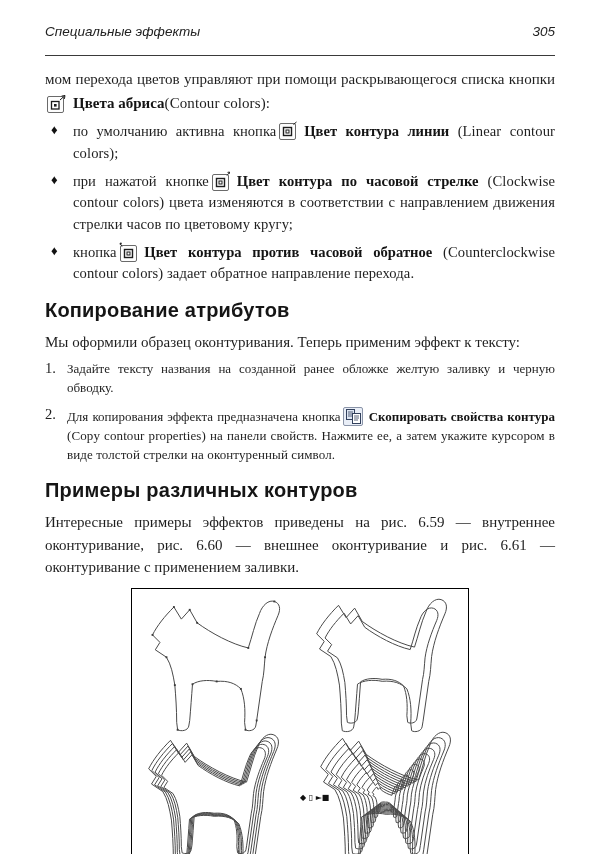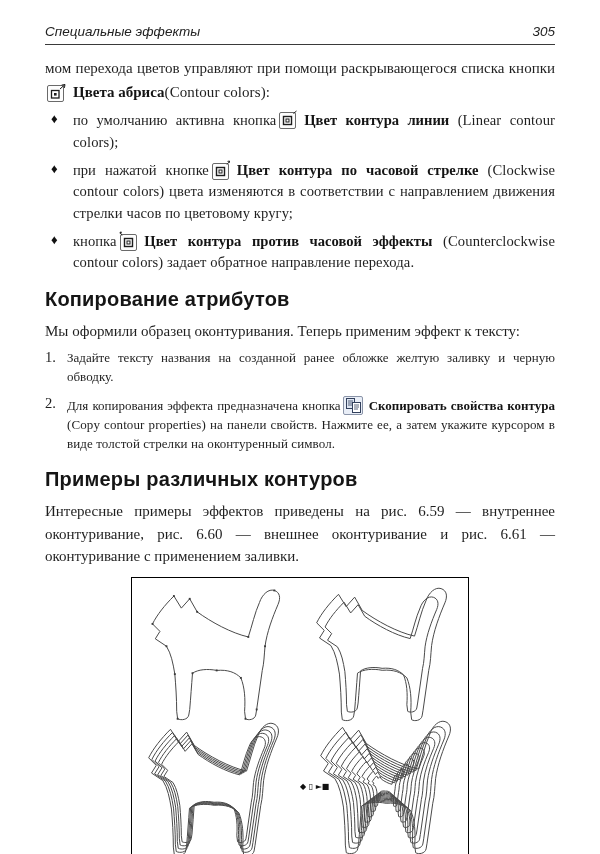--- a/index.html
+++ b/index.html
@@ -7,21 +7,21 @@
   body {
     font-family:"Liberation Serif", serif;
     color:#1f1f1f;
     padding:24px 45px 0 45px;
   }
   
   .runhead {
     display:flex; justify-content:space-between; align-items:flex-end;
     font-family:"Liberation Sans", sans-serif;
     font-style:italic; font-size:13.5px; color:#222;
-    border-bottom:1.6px solid #3a3a3a; padding-bottom:5px;
+    border-bottom:1.6px solid #3a3a3a; padding-bottom:16px;
   }
   
   .para { font-size:15px; line-height:1.48; text-align:justify; }
   .jline { text-align:justify; text-align-last:justify; }
   .intro { margin-top:12px; }
   .iconline { text-align:left; text-align-last:left; margin-top:2px; display:flex; align-items:flex-end; }
   b, .b { font-weight:bold; color:#141414; }
   .latin { letter-spacing:0.1px; }
 
   .inline-icon {
@@ -102,21 +102,21 @@
       </svg></span><span class="b">Цвет контура по часовой стрелке</span><span class="latin"> (Clockwise contour colors) цвета изменяются в соответствии с направлением движения стрелки часов по цветовому кругу;</span></div>
   </div>
 
   <div class="bullet">
     <span class="mark">♦</span>
     <div class="btext"><span>кнопка</span><span class="inline-icon"><svg width="20" height="20" viewBox="0 0 20 20">
         <rect x="2.5" y="3.5" width="16" height="16" rx="1.5" fill="#fdfdfd" stroke="#6a6a6a"></rect>
         <rect x="6.5" y="7.5" width="8" height="8" fill="#fff" stroke="#1c1c1c" stroke-width="1.4"></rect>
         <rect x="9" y="10" width="3" height="3" fill="none" stroke="#1c1c1c" stroke-width="1"></rect>
         <path d="M4,4.5 q-1.5,-2.5 -1.8,-3.5 M2.2,1 l1.8,0.4 M2.2,1 l0.2,2" fill="none" stroke="#1c1c1c" stroke-width="0.9"></path>
-      </svg></span><span class="b">Цвет контура против часовой эффекты</span><span class="latin"> (Counterclockwise contour colors) задает обратное направление перехода.</span></div>
+      </svg></span><span class="b">Цвет контура против часовой обратное</span><span class="latin"> (Counterclockwise contour colors) задает обратное направление перехода.</span></div>
   </div>
 
 </div>
 
 <div class="h2">Копирование атрибутов</div>
 <div class="para">Мы оформили образец оконтуривания. Теперь применим эффект к тексту:</div>
 
 <div class="numitem">
   <span class="num">1.</span>
   <div class="ntext">Задайте тексту названия на созданной ранее обложке желтую заливку и черную обводку.</div>

